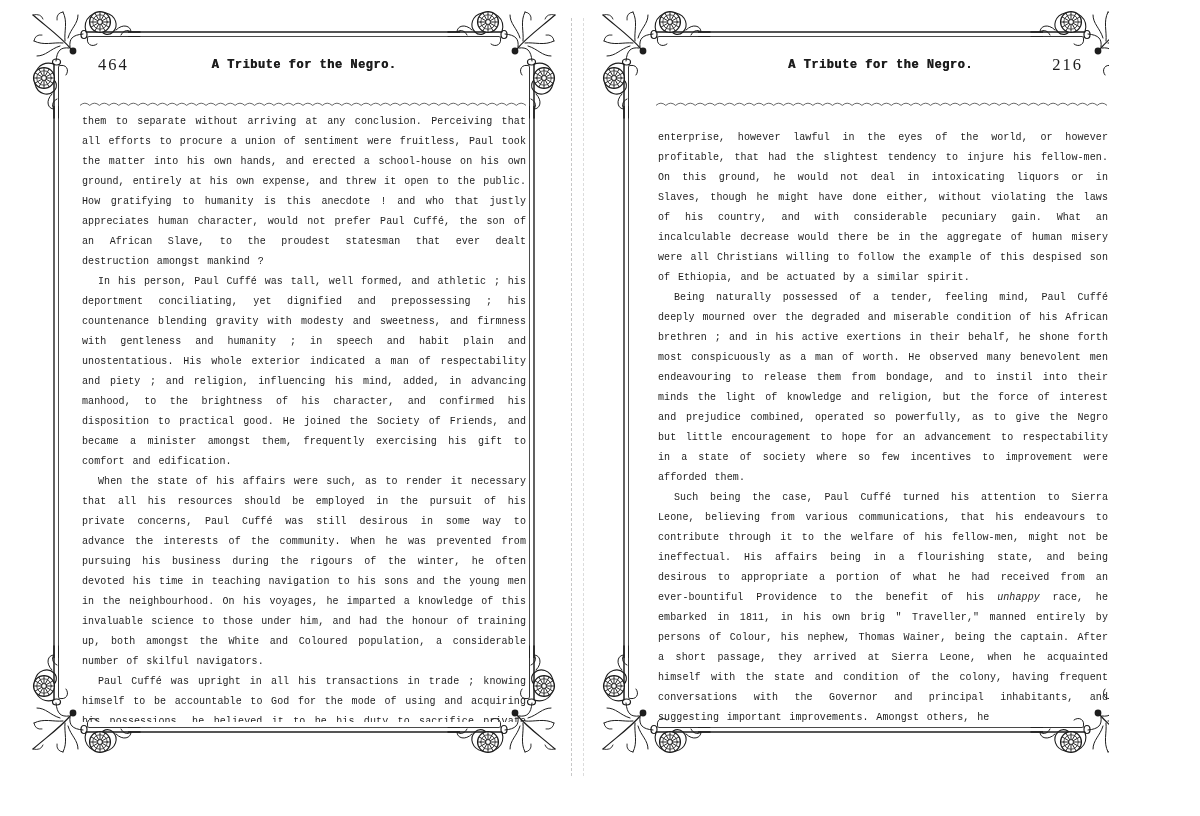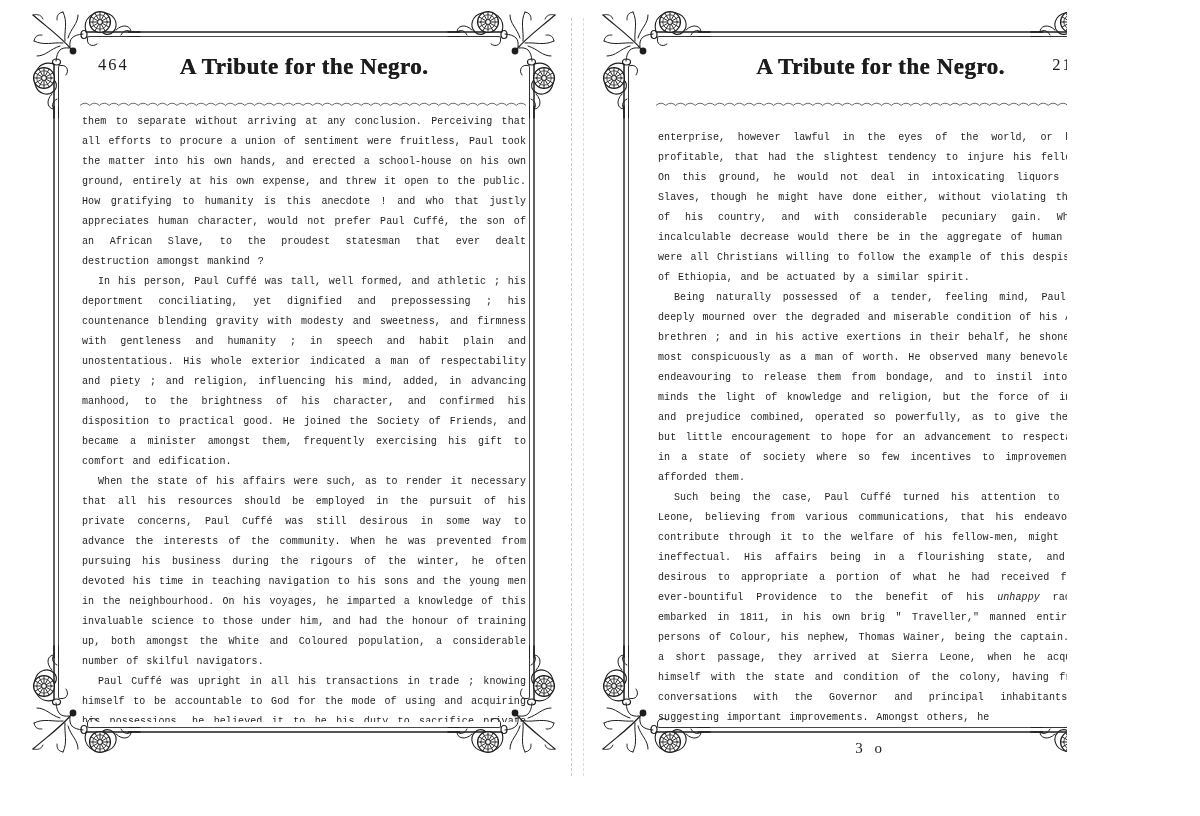--- a/index.html
+++ b/index.html
@@ -1,27 +1,27 @@
 <!DOCTYPE html>
 <html><head>
 <meta charset="utf-8">
 <style>
   html,body { margin:0; padding:0; background:#ffffff; }
   body { width:1200px; height:816px; font-family:"Liberation Serif", serif; color:#1d1d1d; }
-  #spread { position:relative; width:1067px; height:816px; overflow:hidden; background:#ffffff; }
+  #spread { position:relative; width:1067px; height:816px; overflow:hidden; background:#ffffff;padding-left:42px; }
 
   .page { position:absolute; top:6px; height:752px; }
   #left-page  { left:28px;  width:532px; }
   #right-page { left:598px; width:545px; }
 
   svg.frame { position:absolute; left:0; top:0; width:100%; height:100%; display:block; }
 
   .header { position:absolute; top:48px; left:54px; right:34px; text-align:center; }
   .running-title {
-    font-family:Liberation Serif, serif; font-weight:bold; font-size:23px;
+    font-family:Liberation Mono, monospace; font-weight:bold; font-size:12px;
     letter-spacing:0.5px; text-shadow:0.4px 0 0 currentColor;
   }
   .pgnum { position:absolute; top:1px; font-size:16.5px; letter-spacing:2px; font-weight:normal; }
   #left-page  .pgnum { left:16px; }
   #right-page .pgnum { right:26px; }
 
   svg.wavy { position:absolute; top:95px; height:7px; display:block; }
   #left-page  svg.wavy { left:52px; right:34px; width:446px; }
   #right-page svg.wavy { left:58px; right:36px; width:451px; }
   svg.wavy path { stroke:#4a4a4a; stroke-width:0.9; fill:none; }
@@ -149,19 +149,18 @@
     <svg class="wavy" viewBox="0 0 460 8" preserveAspectRatio="none">
         <path d="M0,5 q5,-5 10,0 q5,-5 10,0 q5,-5 10,0 q5,-5 10,0 q5,-5 10,0 q5,-5 10,0 q5,-5 10,0 q5,-5 10,0 q5,-5 10,0 q5,-5 10,0 q5,-5 10,0 q5,-5 10,0 q5,-5 10,0 q5,-5 10,0 q5,-5 10,0 q5,-5 10,0 q5,-5 10,0 q5,-5 10,0 q5,-5 10,0 q5,-5 10,0 q5,-5 10,0 q5,-5 10,0 q5,-5 10,0 q5,-5 10,0 q5,-5 10,0 q5,-5 10,0 q5,-5 10,0 q5,-5 10,0 q5,-5 10,0 q5,-5 10,0 q5,-5 10,0 q5,-5 10,0 q5,-5 10,0 q5,-5 10,0 q5,-5 10,0 q5,-5 10,0 q5,-5 10,0 q5,-5 10,0 q5,-5 10,0 q5,-5 10,0 q5,-5 10,0 q5,-5 10,0 q5,-5 10,0 q5,-5 10,0 q5,-5 10,0 q5,-5 10,0"></path>
       </svg>
     <div class="body">
         <p class="para">enterprise, however lawful in the eyes of the world, or however profitable, that had the slightest tendency to injure his fellow-men.  On this ground, he would not deal in intoxicating liquors or in Slaves, though he might have done either, without violating the laws of his country, and with considerable pecuniary gain.  What an incalculable decrease would there be in the aggregate of human misery were all Christians willing to follow the example of this despised son of Ethiopia, and be actuated by a similar spirit.</p>
         <p class="para indent">Being naturally possessed of a tender, feeling mind, Paul Cuffé deeply mourned over the degraded and miserable condition of his African brethren ; and in his active exertions in their behalf, he shone forth most conspicuously as a man of worth.  He observed many benevolent men endeavouring to release them from bondage, and to instil into their minds the light of knowledge and religion, but the force of interest and prejudice combined, operated so powerfully, as to give the Negro but little encouragement to hope for an advancement to respectability in a state of society where so few incentives to improvement were afforded them.</p>
         <p class="para indent">Such being the case, Paul Cuffé turned his attention to Sierra Leone, believing from various communications, that his endeavours to contribute through it to the welfare of his fellow-men, might not be ineffectual.  His affairs being in a flourishing state, and being desirous to appropriate a portion of what he had received from an ever-bountiful Providence to the benefit of his <em>unhappy</em> race, he embarked in 1811, in his own brig " Traveller," manned entirely by persons of Colour, his nephew, Thomas Wainer, being the captain.  After a short passage, they arrived at Sierra Leone, when he acquainted himself with the state and condition of the colony, having frequent conversations with the Governor and principal inhabitants, and suggesting important improvements.  Amongst others, he</p>
       </div>
   </div>
 
-  <div class="signature">3 o</div>
 
   <div class="gutter-line" id="gutter-line-1"></div>
   <div class="gutter-line" id="gutter-line-2"></div>
   <div id="edge-line-right"></div>
 
 </div>
 
 </body></html>

